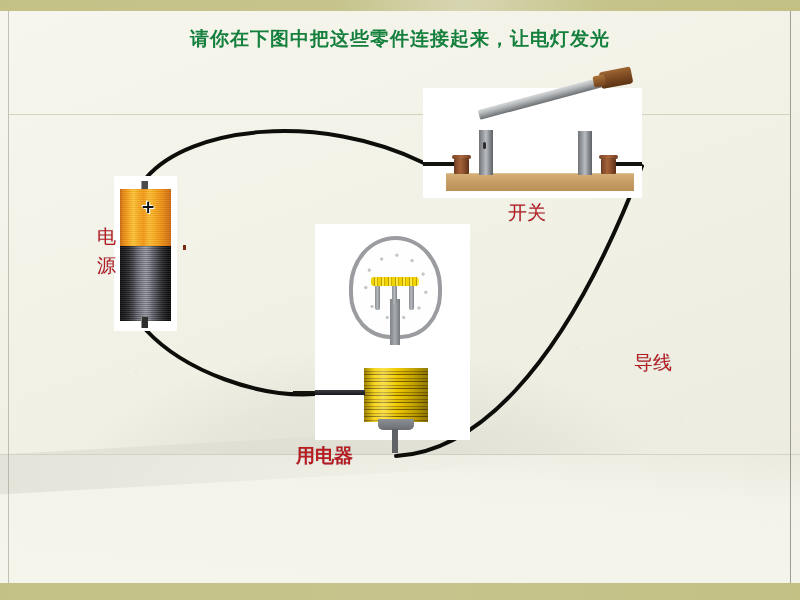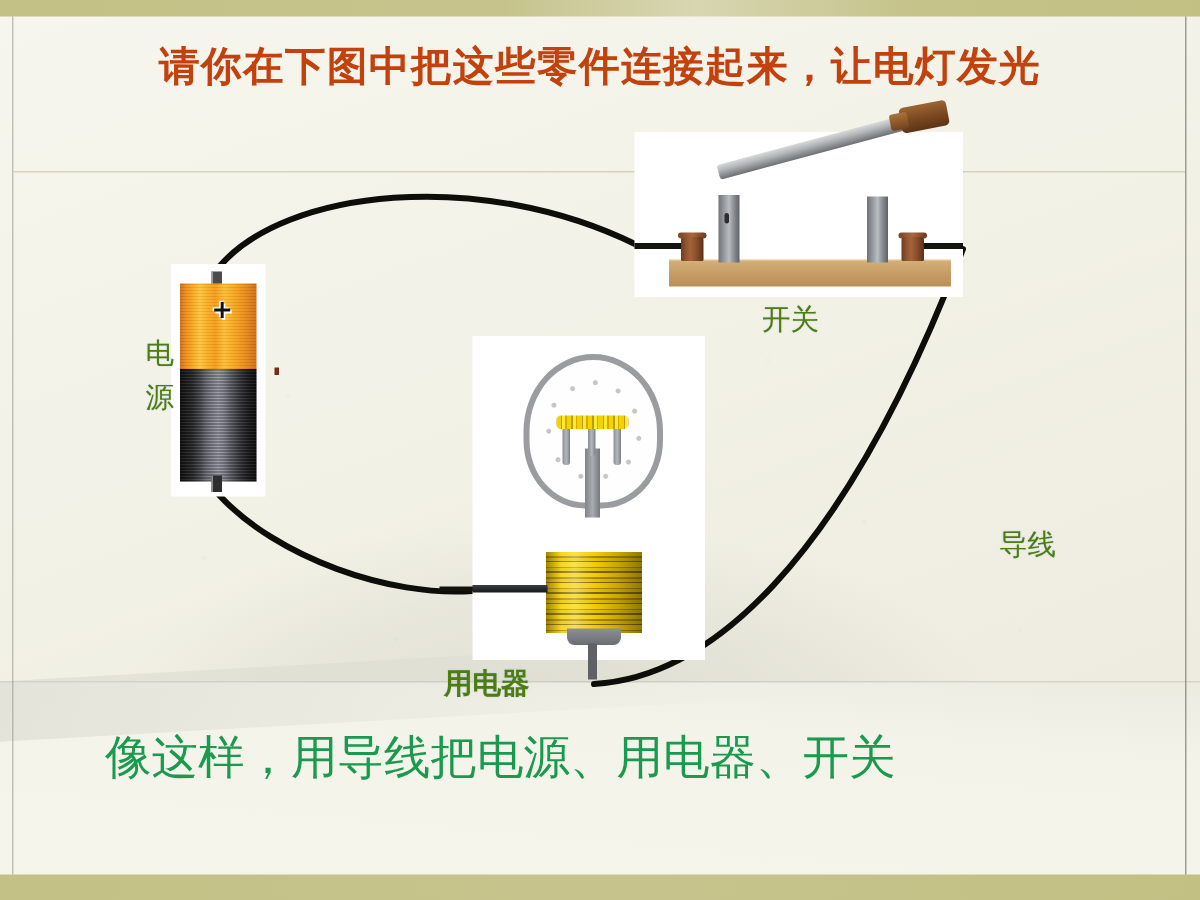--- a/index.html
+++ b/index.html
@@ -122,48 +122,48 @@
     width: 781px; height: 1px;
     background: rgba(196,194,160,0.65);
   }
 
   
   .title {
     position: absolute;
     left: 0; top: 26px;
     width: 800px;
     text-align: center;
-    color: #c2410c;
-    font-size: 27px;
+    color: #15803d;
+    font-size: 19px;
     font-weight: bold;
     letter-spacing: 1px;
     font-family: "DejaVu Sans", "Liberation Sans", sans-serif;
     white-space: nowrap;
   }
   .conclusion {
     position: absolute;
     left: 70px; top: 488px;
     color: #1a9a4e;
     font-size: 31px;
     line-height: 35px;
     font-family: "DejaVu Serif", "Liberation Serif", serif;
     white-space: nowrap;
   }
   .label {
     position: absolute;
-    color: #4d7c0f;
+    color: #b91c1c;
     font-size: 19px;
     font-family: "DejaVu Serif", "Liberation Serif", serif;
     white-space: nowrap;
     text-shadow: 0 0 1px rgba(60,120,200,.35);
   }
   .label-power   { left: 97px;  top: 222px; width: 26px; line-height: 29px; white-space: normal; }
   .label-switch  { left: 508px; top: 200px; }
   .label-lamp    { left: 296px; top: 443px; font-weight: bold; }
-  .label-wire    { left: 634px; top: 350px; margin-left: 32px; }
+  .label-wire    { left: 634px; top: 350px; }
 
   
   .wires { position: absolute; left: 0; top: 0; }
 
   
   .battery-card {
     position: absolute;
     left: 114px; top: 176px;
     width: 63px; height: 155px;
     background: #ffffff;
@@ -495,16 +495,15 @@
     <div class="lamp-wire-l"></div>
     <div class="lamp-tip"></div>
     <div class="lamp-tip-stub"></div>
   </div>
 
   <div class="label label-lamp">用电器</div>
 
   <div class="label label-wire">导线</div>
 
   <div class="conclusion">
-    <div>像这样，用导线把电源、用电器、开关</div>
   </div>
 
 </div>
 
 </body></html>

